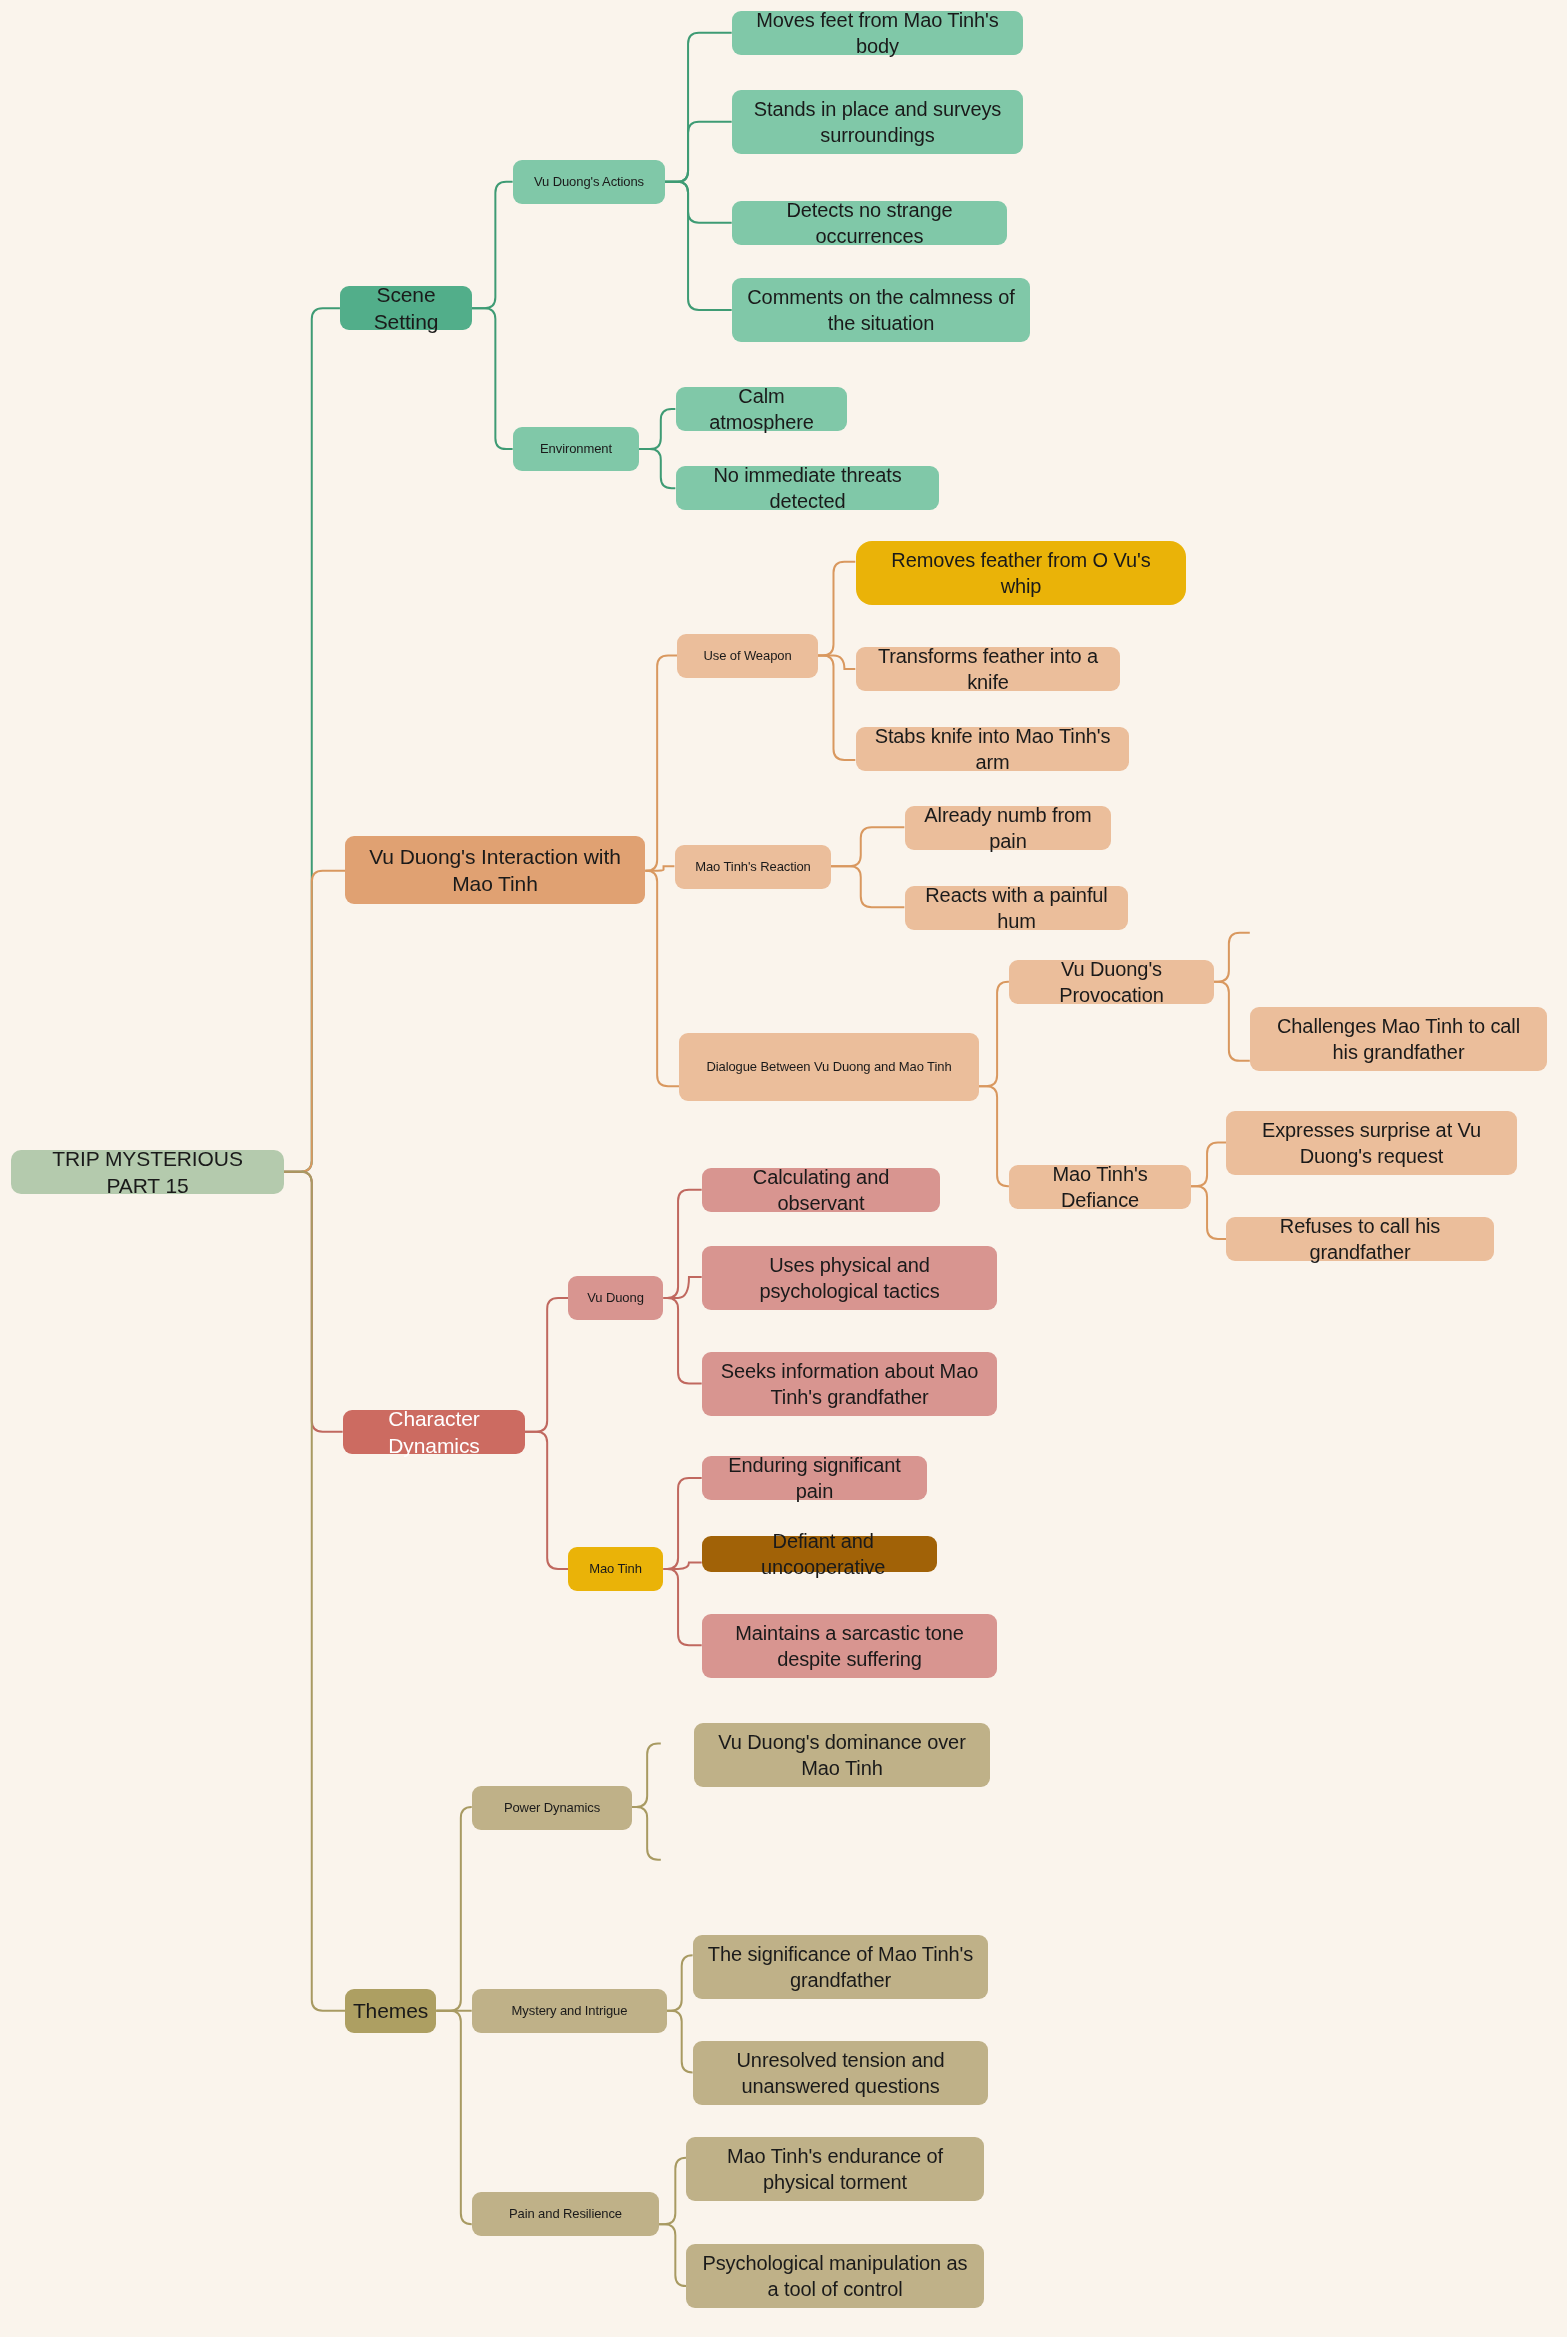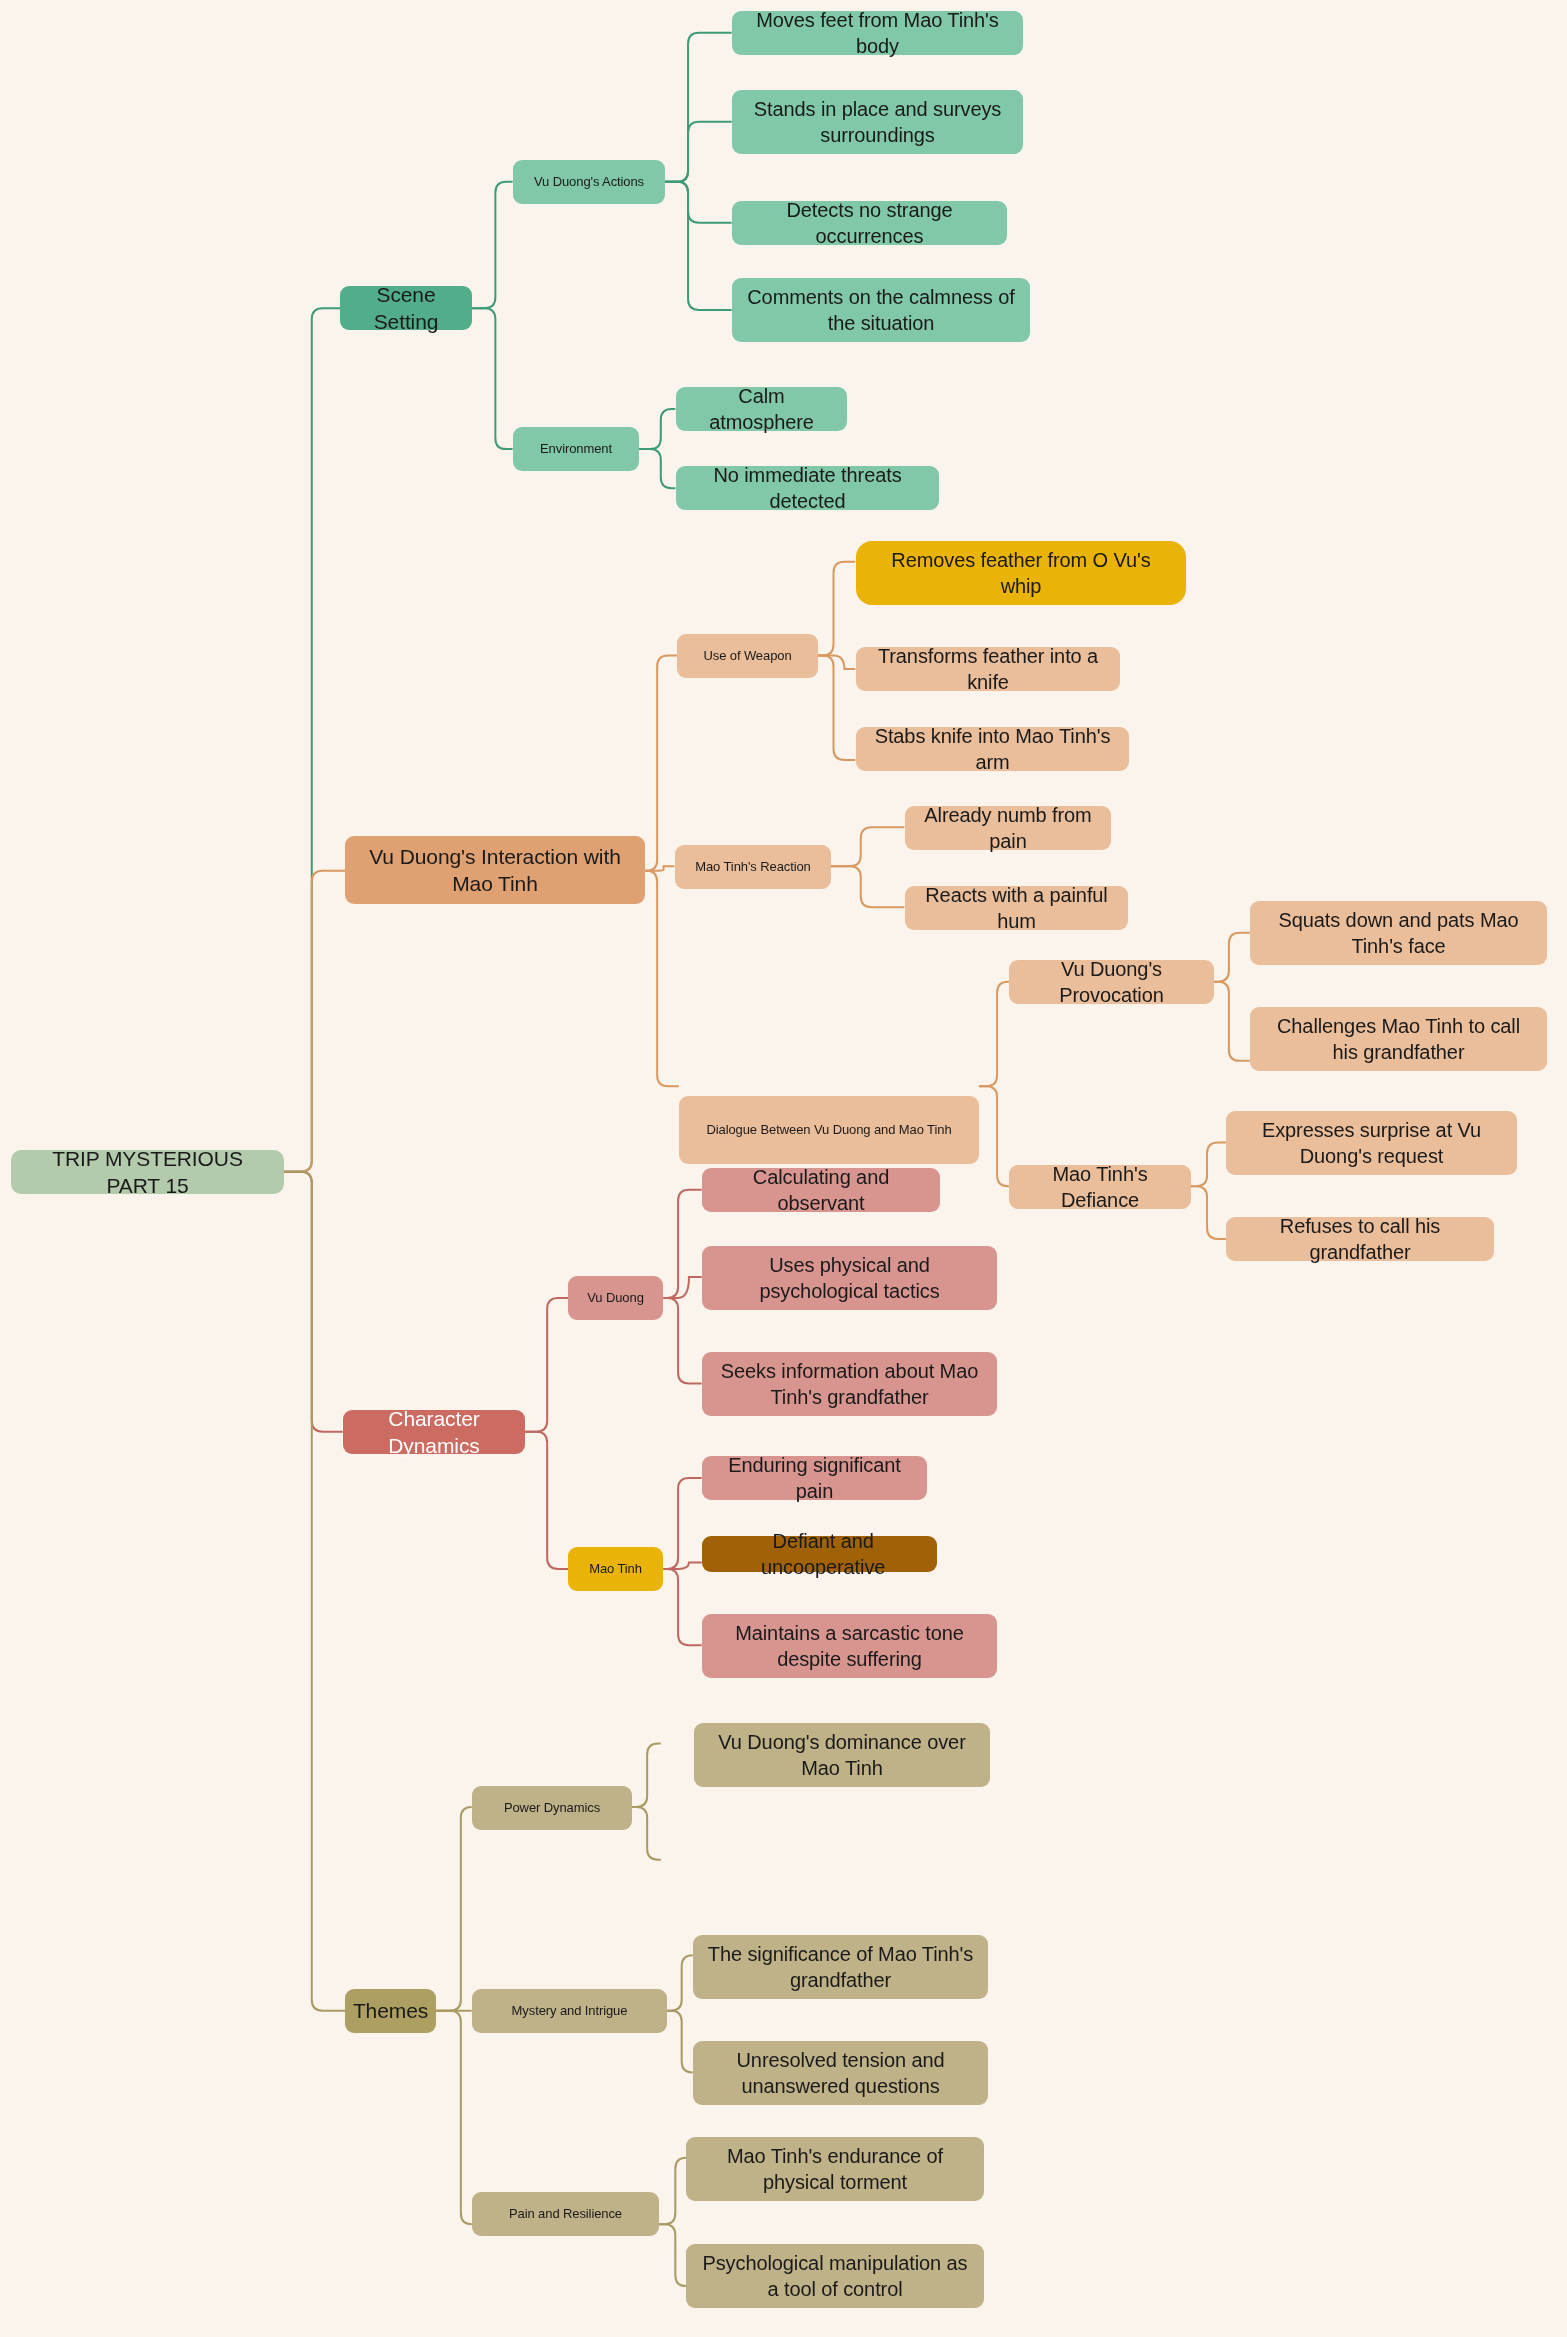--- a/index.html
+++ b/index.html
@@ -191,29 +191,26 @@
   <div class="node lvl-2" style="left:675px; top:845px; width:156px; height:44px; background:#EBBE9B;">
     <span>Mao Tinh's Reaction</span>
   </div>
   <div class="node lvl-3" style="left:905px; top:806px; width:206px; height:44px; background:#EBBE9B;">
     <span>Already numb from pain</span>
   </div>
   <div class="node lvl-3" style="left:905px; top:886px; width:223px; height:44px; background:#EBBE9B;">
     <span>Reacts with a painful hum</span>
   </div>
 
-  <div class="node lvl-2" style="left:679px; top:1096px; width:300px; height:68px; background:#EBBE9B;">
+  <div class="node lvl-2" style="left:679px; top:1033px; width:300px; height:68px; background:#EBBE9B;">
     <span>Dialogue Between Vu Duong and Mao Tinh</span>
   </div>
   <div class="node lvl-3" style="left:1009px; top:960px; width:205px; height:44px; background:#EBBE9B;">
     <span>Vu Duong's Provocation</span>
   </div>
-  <div class="node lvl-3" style="left:1250px; top:901px; width:297px; height:64px; background:#EBBE9B;">
-    <span>Squats down and pats Mao Tinh's face</span>
-  </div>
   <div class="node lvl-3" style="left:1250px; top:1007px; width:297px; height:64px; background:#EBBE9B;">
     <span>Challenges Mao Tinh to call his grandfather</span>
   </div>
   <div class="node lvl-3" style="left:1009px; top:1165px; width:182px; height:44px; background:#EBBE9B;">
     <span>Mao Tinh's Defiance</span>
   </div>
   <div class="node lvl-3" style="left:1226px; top:1111px; width:291px; height:64px; background:#EBBE9B;">
     <span>Expresses surprise at Vu Duong's request</span>
   </div>
   <div class="node lvl-3" style="left:1226px; top:1217px; width:268px; height:44px; background:#EBBE9B;">

